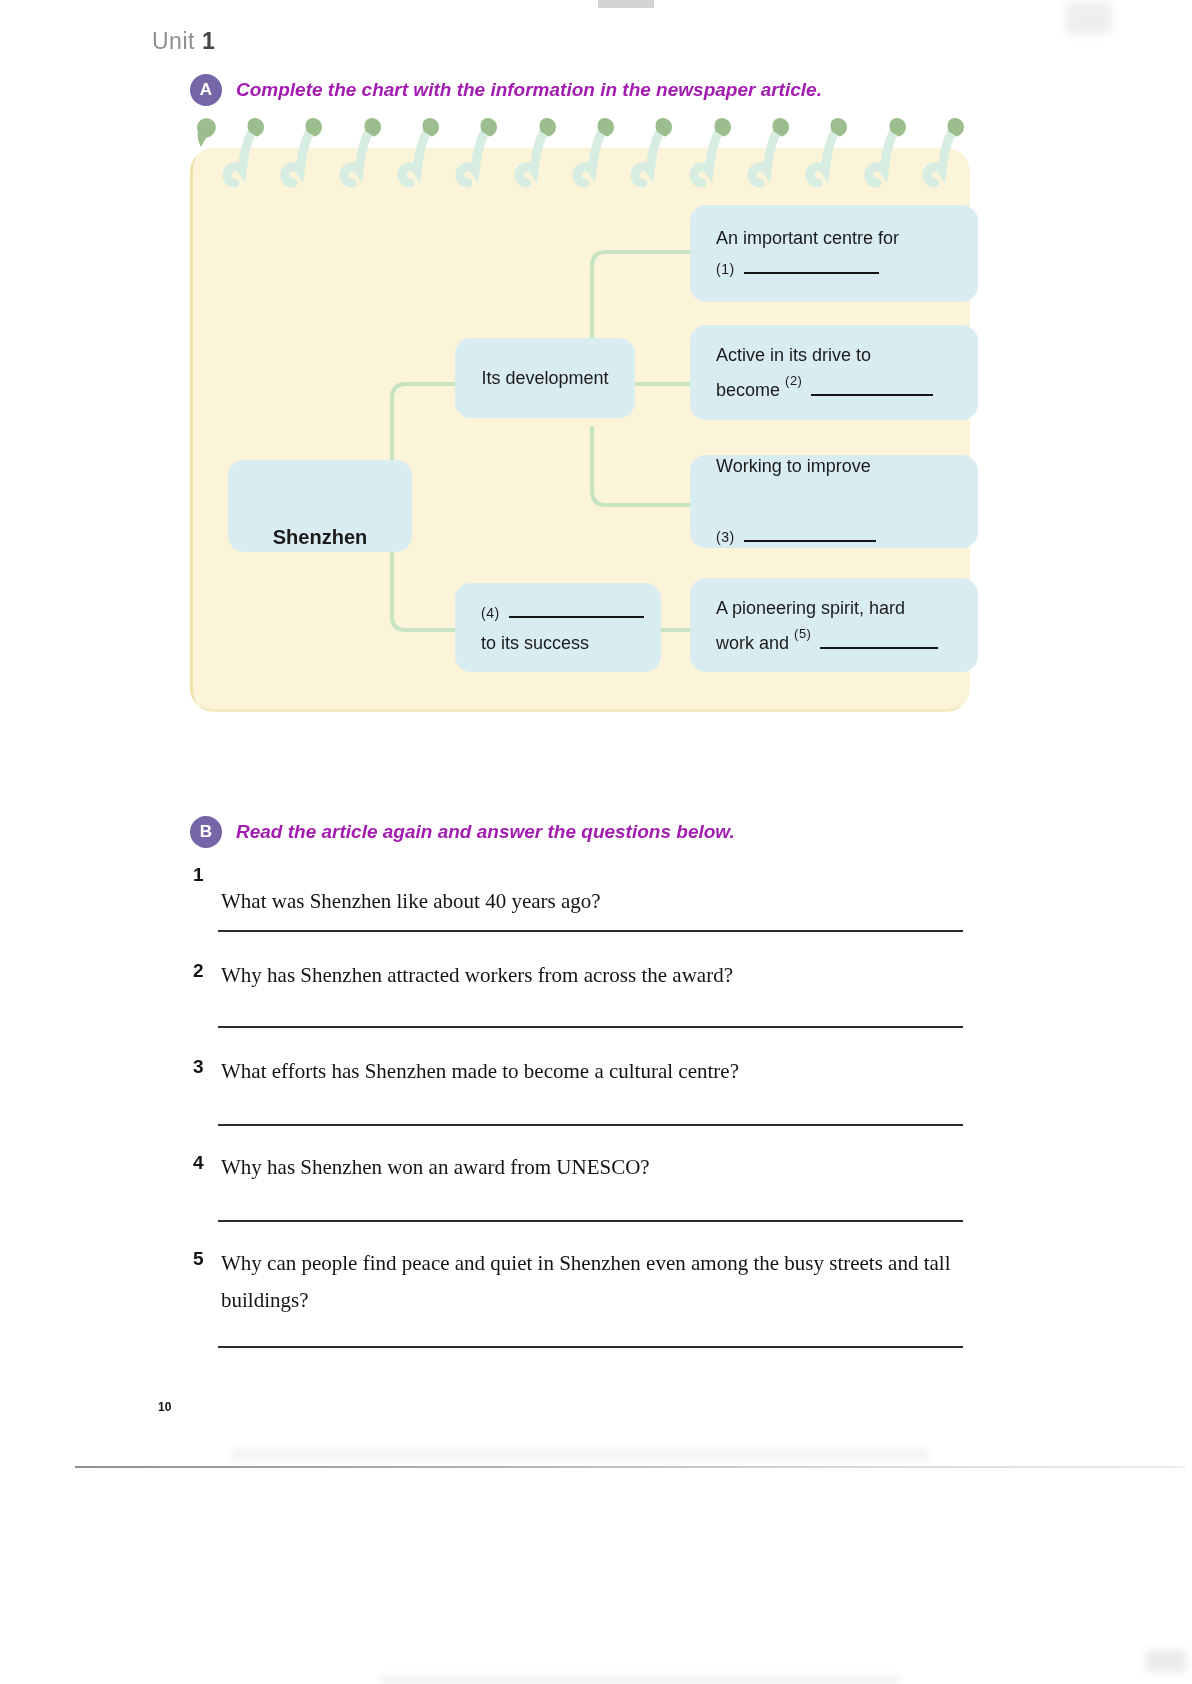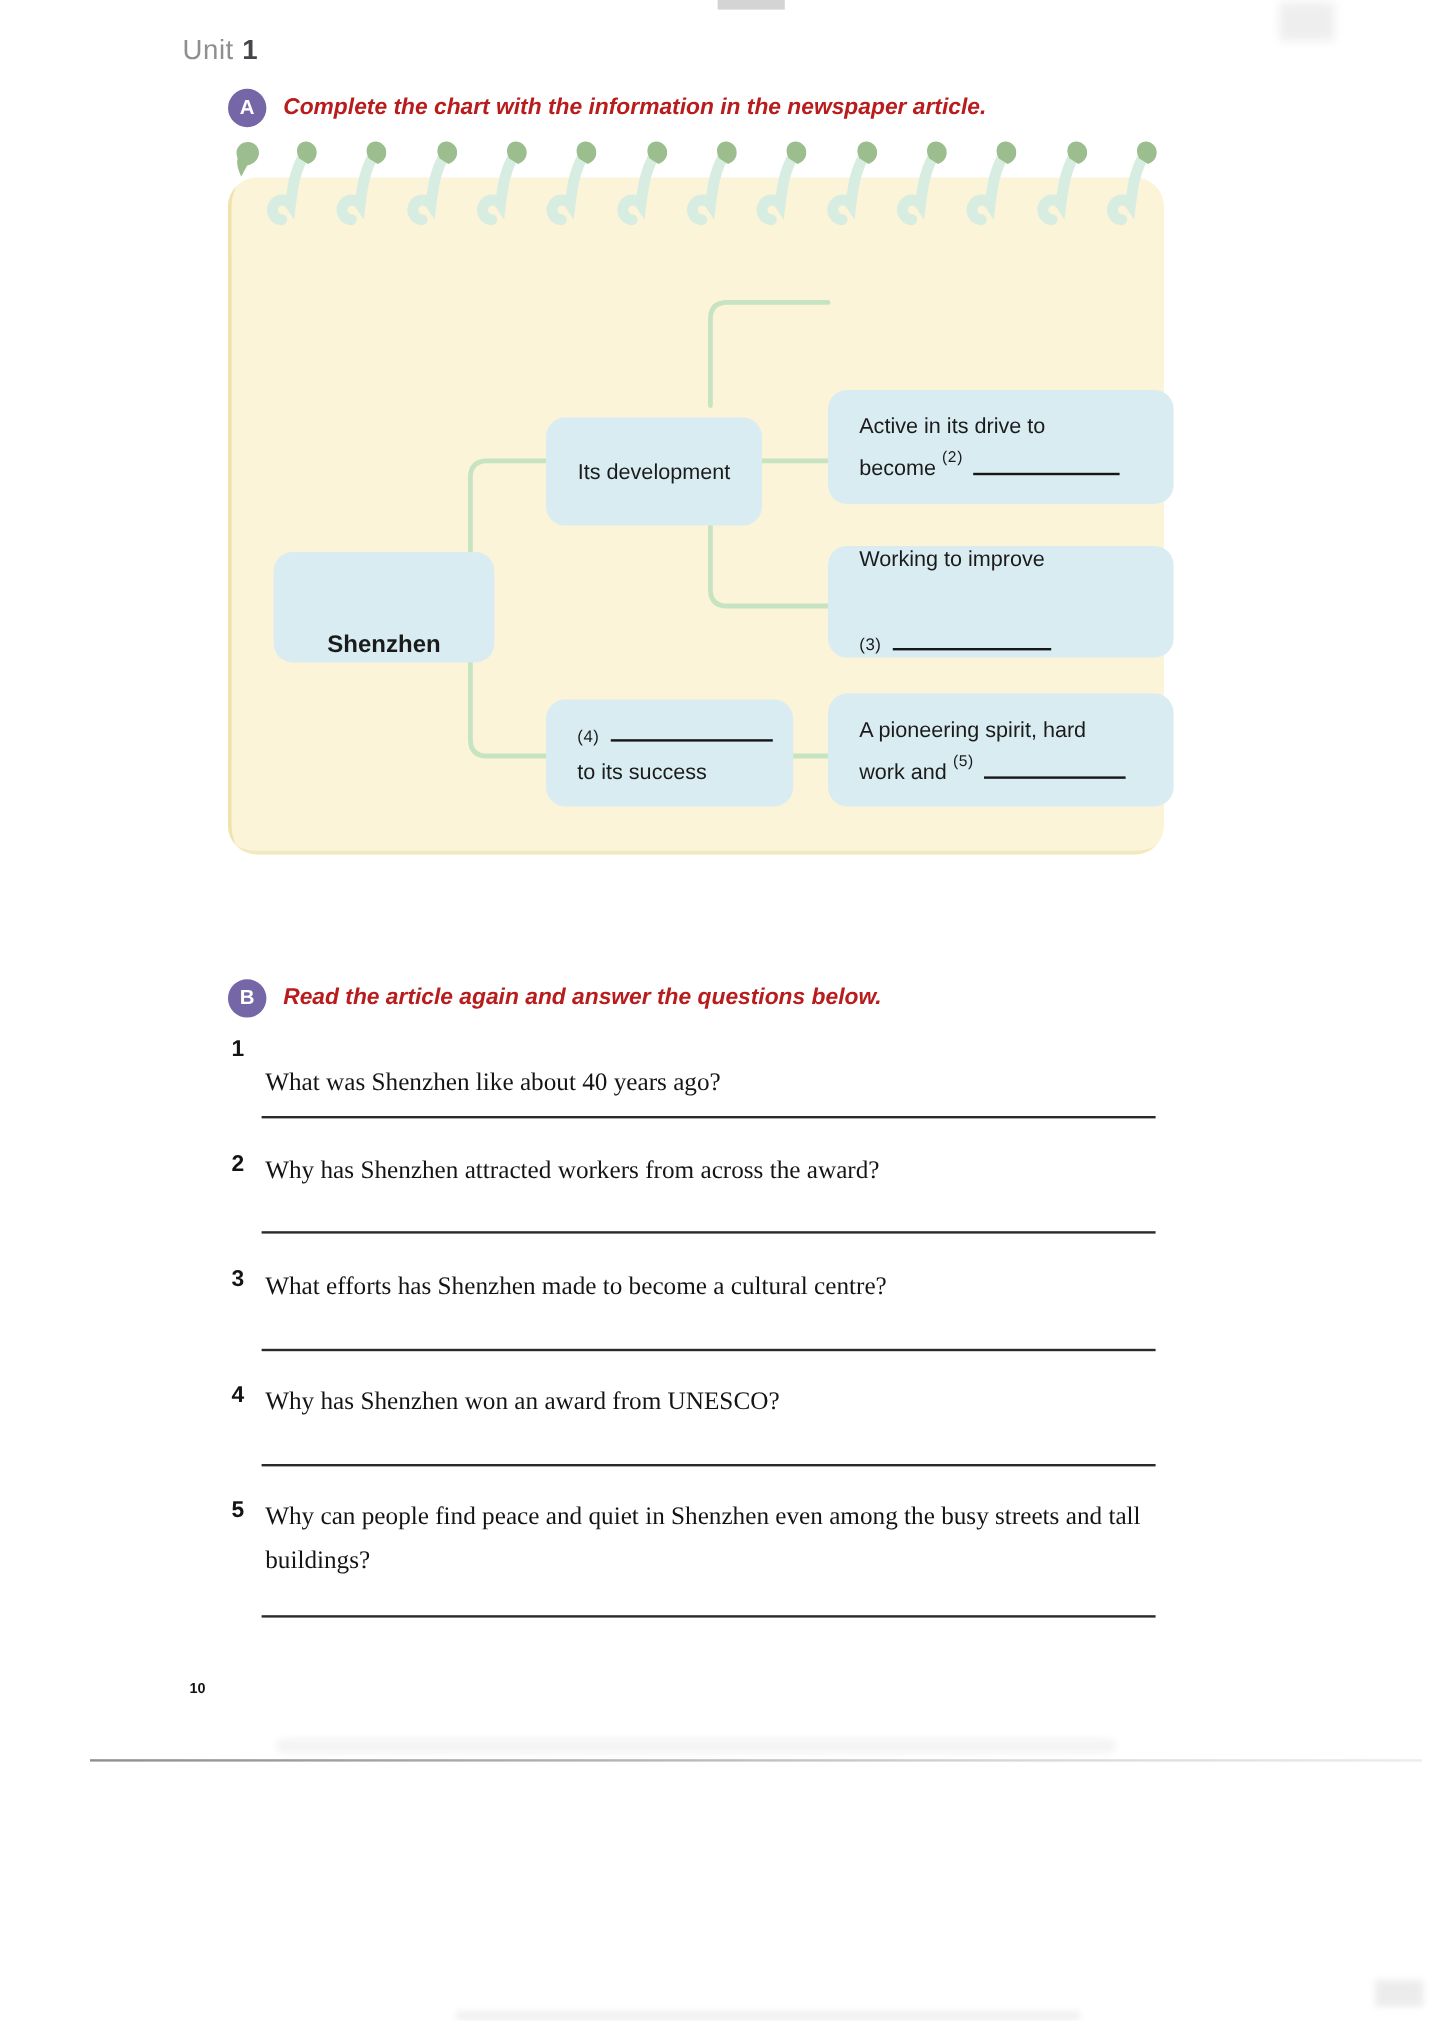--- a/index.html
+++ b/index.html
@@ -6,21 +6,21 @@
   #page{position:relative;width:1192px;height:1684px;background:#ffffff;overflow:hidden;
         font-family:"Liberation Sans",sans-serif;color:#1c1c1c;}
 
   
   .unit-header{position:absolute;left:152px;top:28px;font-size:23px;color:#8f8f93;letter-spacing:.5px;}
   .unit-header b{color:#45454b;margin-left:7px;font-weight:bold;}
 
   
   .badge{position:absolute;width:32px;height:32px;border-radius:50%;background:#7566a8;
          color:#fff;font-weight:bold;font-size:17px;display:flex;align-items:center;justify-content:center;}
-  .instr{position:absolute;left:236px;font-style:italic;font-weight:bold;font-size:19px;color:#b91c1c;}
+  .instr{position:absolute;left:236px;font-style:italic;font-weight:bold;font-size:19px;color:#a21caf;}
 
   
   .notepad{position:absolute;left:190px;top:148px;width:780px;height:564px;background:#fbf4d9;
            border-radius:24px;box-shadow:inset 17px 0 0 -14px #efe2ab, inset 0 -17px 0 -14px #f3e9c0;}
   .rings{position:absolute;left:222px;top:114px;width:742px;height:80px;display:flex;
          justify-content:space-between;align-items:flex-start;z-index:3;}
   .ring-blob{position:absolute;left:194px;top:118px;z-index:3;}
 
   
   .connectors{position:absolute;left:0;top:0;z-index:1;pointer-events:none;}
@@ -134,24 +134,30 @@
       <path d="M635 384 H690"></path>
       <path d="M592 428 V491 Q592 505 606 505 H690"></path>
       <path d="M635 630 H690"></path>
     </g>
   </svg>
 
   <div class="box center" style="left:228px;top:460px;width:184px;height:92px;justify-content:flex-end;">
     <span class="bold">Shenzhen</span>
   </div>
 
-  <div class="box center" style="left:455px;top:348px;width:180px;height:90px;">
+  <div class="box center" style="left:455px;top:338px;width:180px;height:80px;">
     <span>Its development</span>
   </div>
 
+  <div class="box pad" style="left:690px;top:205px;width:262px;height:97px;">
+    <div>An important centre for</div>
+    <div>
+      <span class="marker">(1)</span><span class="blank w135"></span>
+    </div>
+  </div>
 
   <div class="box pad" style="left:690px;top:325px;width:262px;height:95px;">
     <div>Active in its drive to</div>
     <div>
       <span>become</span>
       <sup class="marker">(2)</sup><span class="blank w122"></span>
     </div>
   </div>
 
   <div class="box pad" style="left:690px;top:455px;width:262px;height:93px;gap:40px;">

